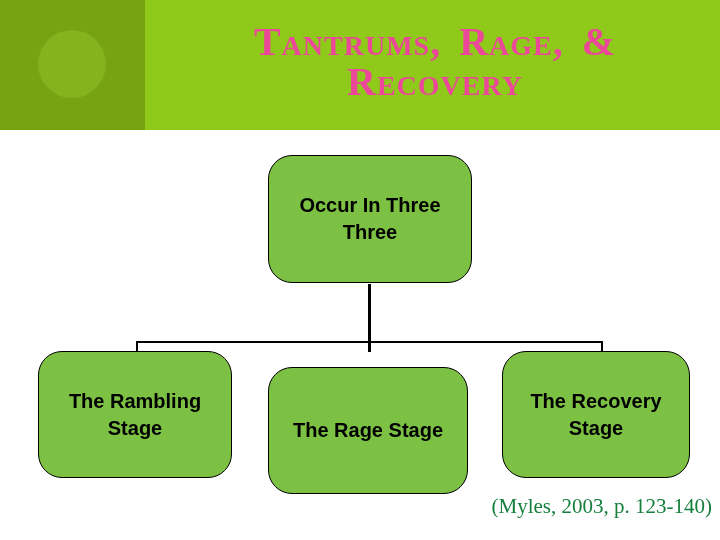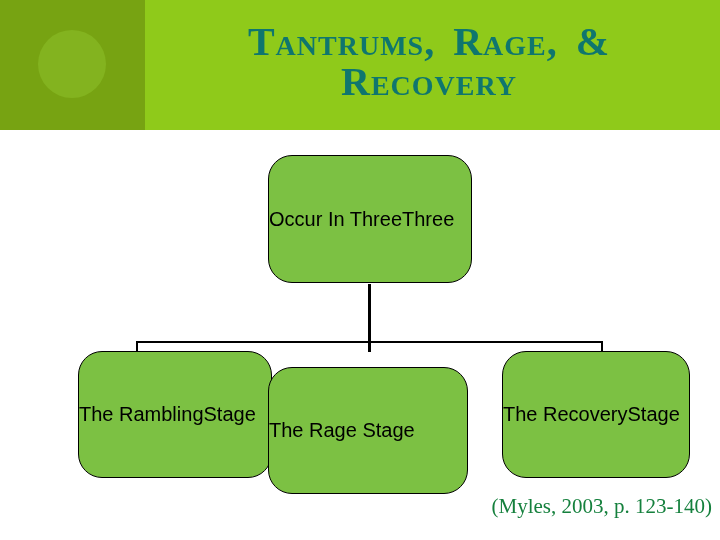--- a/index.html
+++ b/index.html
@@ -30,51 +30,52 @@
   }
   .header-circle {
     position: absolute;
     left: 38px; top: 30px;
     width: 68px; height: 68px;
     border-radius: 50%;
     background: #83b31f;
   }
   .slide-title {
     position: absolute;
-    left: 144px; top: 22px;
+    left: 150px; top: 22px;
     width: 570px;
     text-align: center;
     font-family: "Liberation Serif", serif;
     font-weight: bold;
     font-variant: small-caps;
     font-size: 40px;
     line-height: 40px;
     letter-spacing: 1px;
     word-spacing: 7px;
-    color: #0f766e;
+    color: #ec4899;
   }
 
   
   .node {
     position: absolute;
     display: flex;
-    flex-direction: row;
+    flex-direction: column;
     align-items: center;
-    justify-content: flex-start;
+    justify-content: center;
     background: #7cc143;
     border: 1.5px solid #000000;
     border-radius: 24px;
     box-sizing: border-box;
     font-size: 20px;
     line-height: 27px;
     text-align: center;
     color: #000000;
+    font-weight: bold;
   }
   .node-root     { left: 268px; top: 155px; width: 204px; height: 128px; }
-  .node-child-1  { left: 38px;  top: 351px; width: 194px; height: 127px; margin-left: 40px; }
+  .node-child-1  { left: 38px;  top: 351px; width: 194px; height: 127px; }
   .node-child-2  { left: 268px; top: 351px; width: 200px; height: 127px; margin-top: 16px; }
   .node-child-3  { left: 502px; top: 351px; width: 188px; height: 127px; }
   .node-line { display: block; }
 
   
   .connector { position: absolute; background: #000000; }
   .conn-v-center   { left: 368px; top: 284px; width: 3px;   height: 59px; }
   .conn-horizontal { left: 136px; top: 341px; width: 467px; height: 2px;  }
   .conn-drop-left  { left: 136px; top: 341px; width: 2px;   height: 11px; }
   .conn-drop-mid   { left: 368px; top: 341px; width: 3px;   height: 11px; }

